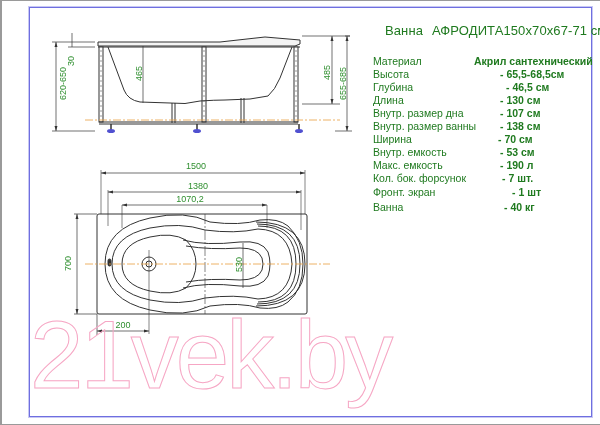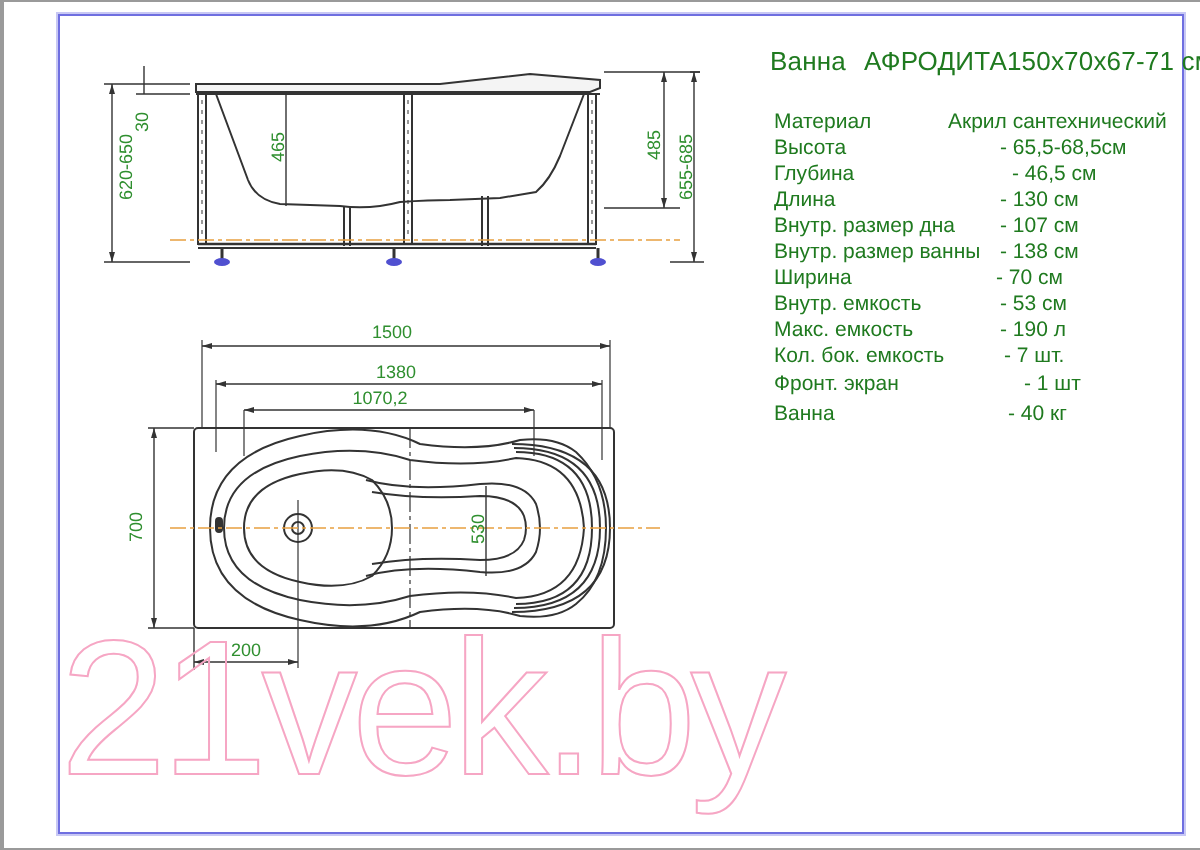--- a/index.html
+++ b/index.html
@@ -4,22 +4,22 @@
 <style>
   html, body { margin:0; padding:0; }
   body { width:600px; height:425px; background:#ffffff; position:relative; overflow:hidden; font-family:"Liberation Sans", sans-serif; }
   .outer { position:absolute; left:0; top:0; width:598px; height:423px; border:1px solid #9a9a9a; border-left-width:2px; }
   .frame { position:absolute; left:29px; top:7px; width:561px; height:408px; border:1px solid #6f6fe0; box-shadow: 0 0 0 1px #c8c8f4; }
   svg.drawing { position:absolute; left:0; top:0; }
   .title { position:absolute; left:385px; top:23px; font-size:13px; color:#1f7a1f; white-space:nowrap; letter-spacing:0.1px; }
   .title .model { margin-left:9px; }
   .specs { position:absolute; left:372px; top:55px; width:215px; font-size:10.5px; color:#1f7a1f; }
   .spec-row { position:absolute; left:0; white-space:nowrap; }
-  .spec-label { position:absolute; left:15px; }
-  .spec-value { position:absolute; }
+  .spec-label { position:absolute; left:1px; }
+  .spec-value { position:absolute;font-weight:bold; }
   .dim { fill:#2f8f2f; font-family:"Liberation Sans", sans-serif; font-size:9px; }
   .wm { position:absolute; left:30px; top:300px; font-family:"Liberation Sans", sans-serif; font-weight:normal; font-size:96px; letter-spacing:-3px; color:transparent; -webkit-text-stroke:1px #f6a6c4; white-space:nowrap; pointer-events:none; }
 </style>
 </head>
 <body>
 
 <div class="outer"></div>
 <div class="frame"></div>
 
 <svg class="drawing" width="600" height="425" viewBox="0 0 600 425">
@@ -200,21 +200,21 @@
   </div>
   <div class="spec-row" style="top:91px">
     <span class="spec-label">Внутр. емкость</span>
     <span class="spec-value" style="left:128px">- 53 см</span>
   </div>
   <div class="spec-row" style="top:104px">
     <span class="spec-label">Макс. емкость</span>
     <span class="spec-value" style="left:128px">- 190 л</span>
   </div>
   <div class="spec-row" style="top:117px">
-    <span class="spec-label">Кол. бок. емкость</span>
+    <span class="spec-label">Кол. бок. форсунок</span>
     <span class="spec-value" style="left:130px">- 7 шт.</span>
   </div>
   <div class="spec-row" style="top:131px">
     <span class="spec-label">Фронт. экран</span>
     <span class="spec-value" style="left:140px">- 1 шт</span>
   </div>
   <div class="spec-row" style="top:146px">
     <span class="spec-label">Ванна</span>
     <span class="spec-value" style="left:132px">- 40 кг</span>
   </div>

